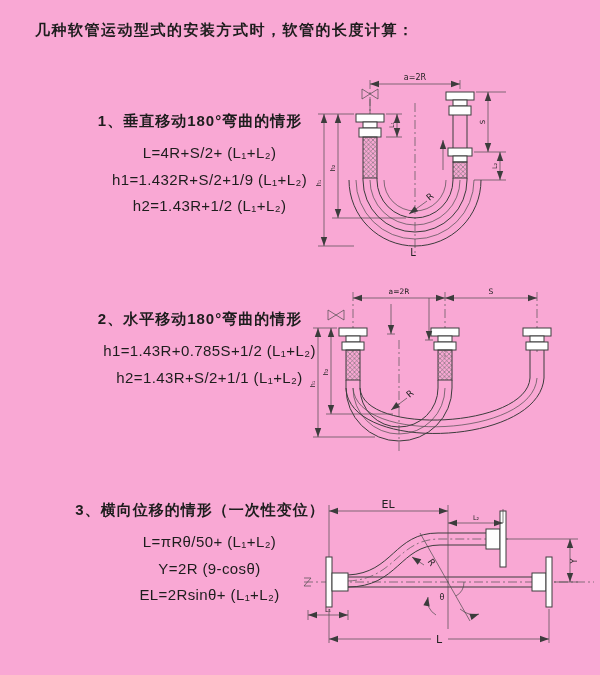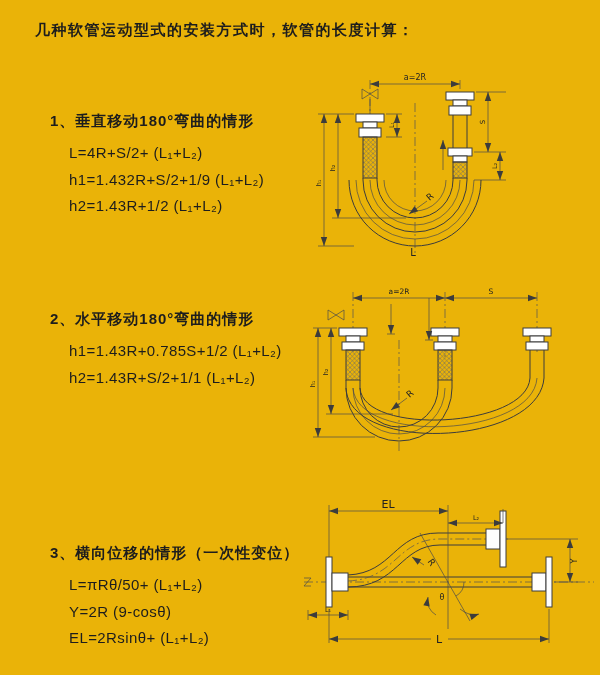--- a/index.html
+++ b/index.html
@@ -1,19 +1,19 @@
 <!DOCTYPE html>
 <html><head>
 <meta charset="utf-8">
 <style>
   html,body{margin:0;padding:0;background:#ffffff;}
-  .page{position:relative;width:600px;height:675px;background:#eab308;overflow:hidden;
+  .page{position:relative;width:600px;height:675px;background:#f9a8d4;overflow:hidden;
         font-family:"Liberation Sans","DejaVu Sans",sans-serif;color:#1d1d1d;}
   .title{position:absolute;left:35px;top:21px;font-size:15px;font-weight:600;letter-spacing:1.5px;}
-  .sec{position:absolute;left:50px;width:300px;}
+  .sec{position:absolute;left:50px;width:300px;text-align:center;}
   .heading{font-size:15px;font-weight:600;letter-spacing:1px;margin-bottom:9px;white-space:nowrap;}
   .f{font-size:15px;line-height:26.5px;margin-left:19px;letter-spacing:0.4px;white-space:nowrap;}
   .diag{position:absolute;}
   svg text{fill:#222;font-family:"DejaVu Sans","Liberation Sans",sans-serif;}
   .draw{stroke:#3c3c3c;stroke-width:1;fill:none;}
   .thin{stroke:#4a4a4a;stroke-width:0.7;fill:none;}
   .cl{stroke:#555;stroke-width:0.7;fill:none;stroke-dasharray:9 3 2 3;}
   .part{fill:#fefefe;stroke:#3c3c3c;stroke-width:1;}
   .braidrect{fill:url(#braid);stroke:#3c3c3c;stroke-width:1;}
 </style>
@@ -41,21 +41,21 @@
     <div class="f">h1=1.432R+S/2+1/9 (L₁+L₂)</div>
     <div class="f">h2=1.43R+1/2 (L₁+L₂)</div>
   </section>
 
   <section class="sec" style="top:310px">
     <div class="heading">2、水平移动180°弯曲的情形</div>
     <div class="f">h1=1.43R+0.785S+1/2 (L₁+L₂)</div>
     <div class="f">h2=1.43R+S/2+1/1 (L₁+L₂)</div>
   </section>
 
-  <section class="sec" style="top:544px">
+  <section class="sec" style="top:501px">
     <div class="heading">3、横向位移的情形（一次性变位）</div>
     <div class="f">L=πRθ/50+ (L₁+L₂)</div>
     <div class="f">Y=2R (9-cosθ)</div>
     <div class="f">EL=2Rsinθ+ (L₁+L₂)</div>
   </section>
 
   <svg class="diag" style="left:310px;top:68px" width="270" height="190" viewBox="0 0 270 190">
 
     <path class="cl" d="M105,35 V188"></path>
     <path class="cl" d="M60,12 V46"></path>

